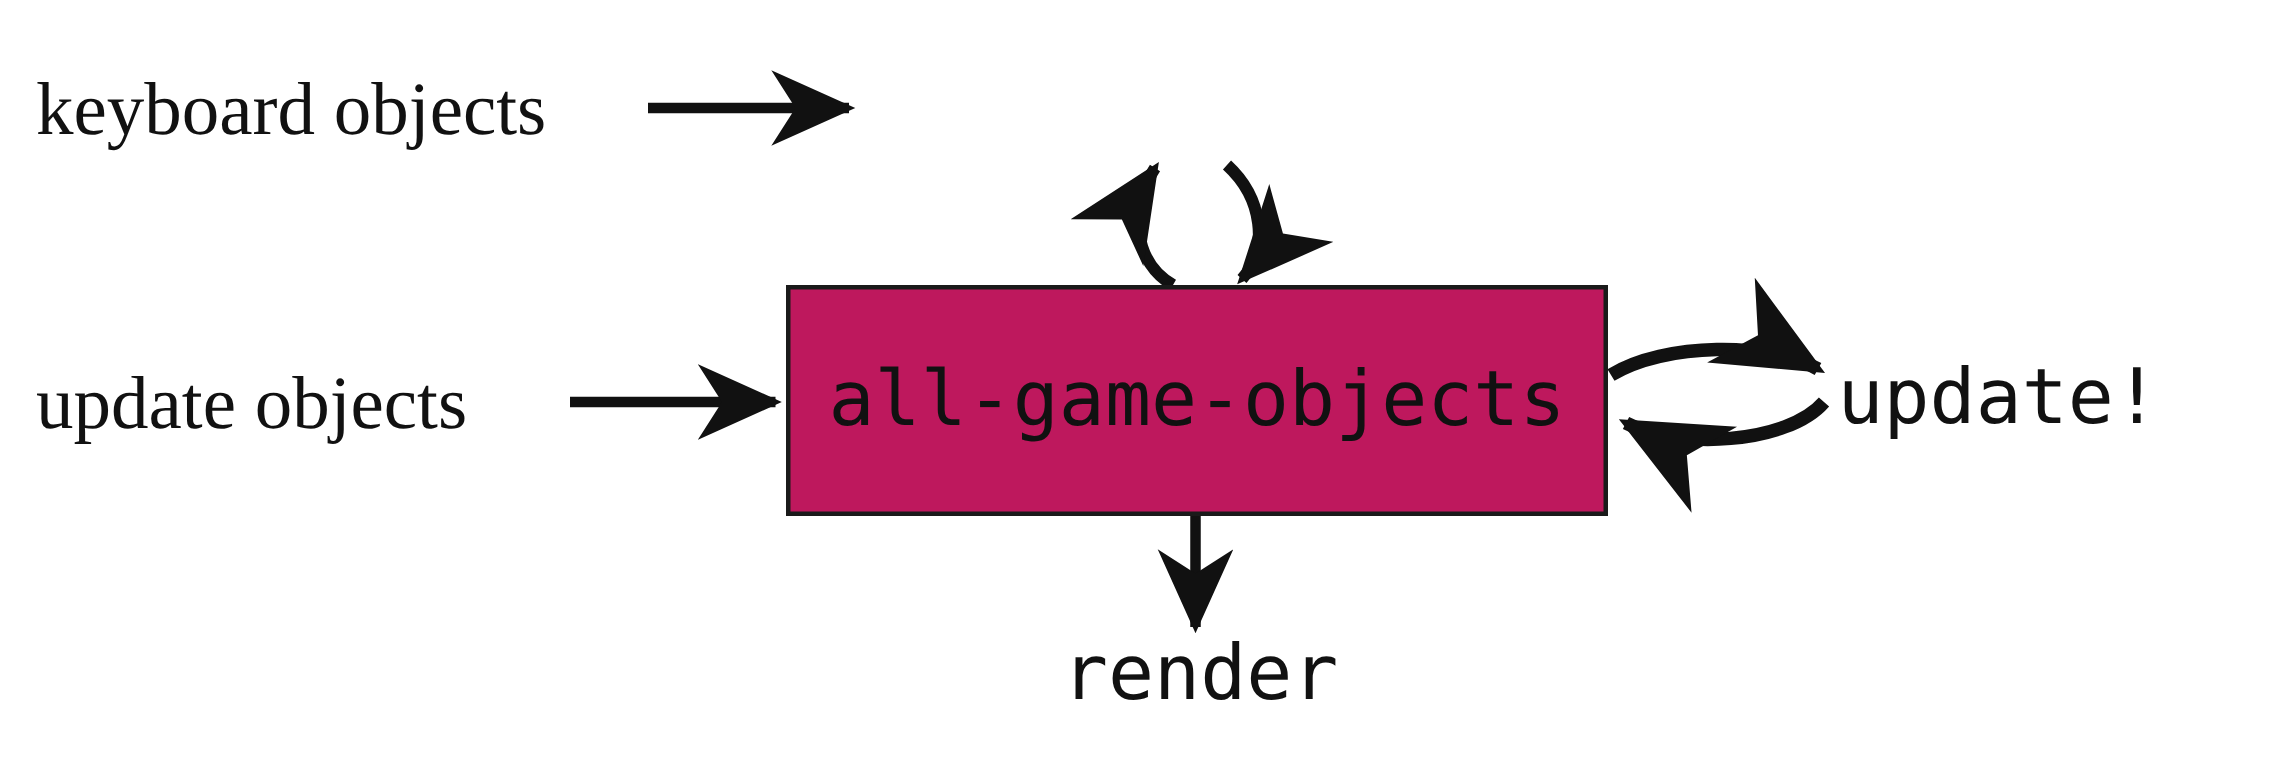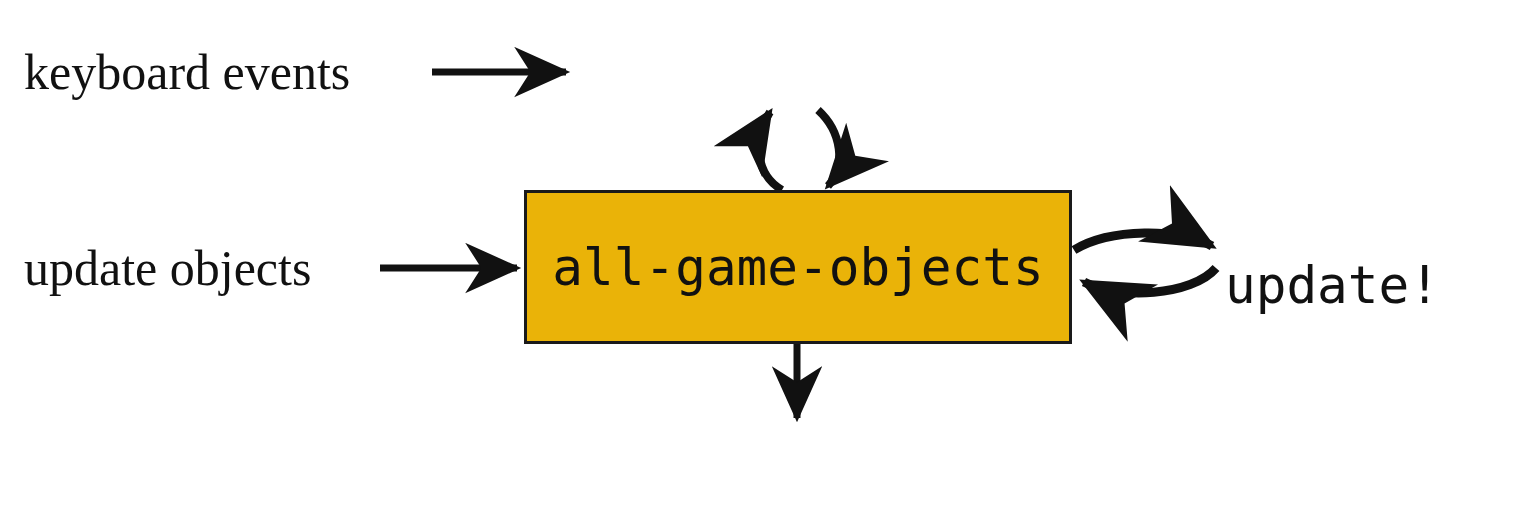--- a/index.html
+++ b/index.html
@@ -33,21 +33,21 @@
     position: absolute;
     left: 0;
     top: 0;
     width: 1526px;
     height: 510px;
   }
   .state-box {
     position: absolute;
     box-sizing: border-box;
     border: 3px solid #1a1a1a;
-    background: #eab308;
+    background: #be185d;
   }
   .state-box-label {
     position: absolute;
     left: 0;
     right: 0;
     top: 50%;
     transform: translateY(-50%);
     text-align: center;
     font-family: "DejaVu Sans Mono", "Liberation Mono", monospace;
     font-size: 51px;
@@ -90,25 +90,26 @@
 
     <g>
       <path d="M1216,268 C1192,296 1118,300 1084,282" fill="none" stroke="#111111" stroke-width="9" stroke-linecap="butt" marker-end="url(#ah)"></path>
     </g>
 
     <g>
       <line x1="797" y1="344" x2="797" y2="418" stroke="#111111" stroke-width="7" marker-end="url(#ah)"></line>
     </g>
   </svg>
 
-  <div class="lbl serif" style="left:24px; top:47px;">keyboard events</div>
+  <div class="lbl serif" style="left:24px; top:47px;">keyboard objects</div>
 
 
   <div class="lbl serif" style="left:24px; top:243px;">update objects</div>
 
   <div class="state-box" style="left:524px; top:190px; width:548px; height:154px;">
     <div class="state-box-label">all-game-objects</div>
   </div>
 
-  <div class="lbl mono" style="left:1225px; top:260px;">update!</div>
+  <div class="lbl mono" style="left:1225px; top:240px;">update!</div>
 
+  <div class="lbl mono" style="left:708px; top:424px;">render</div>
 
 </div>
 
 </body></html>

